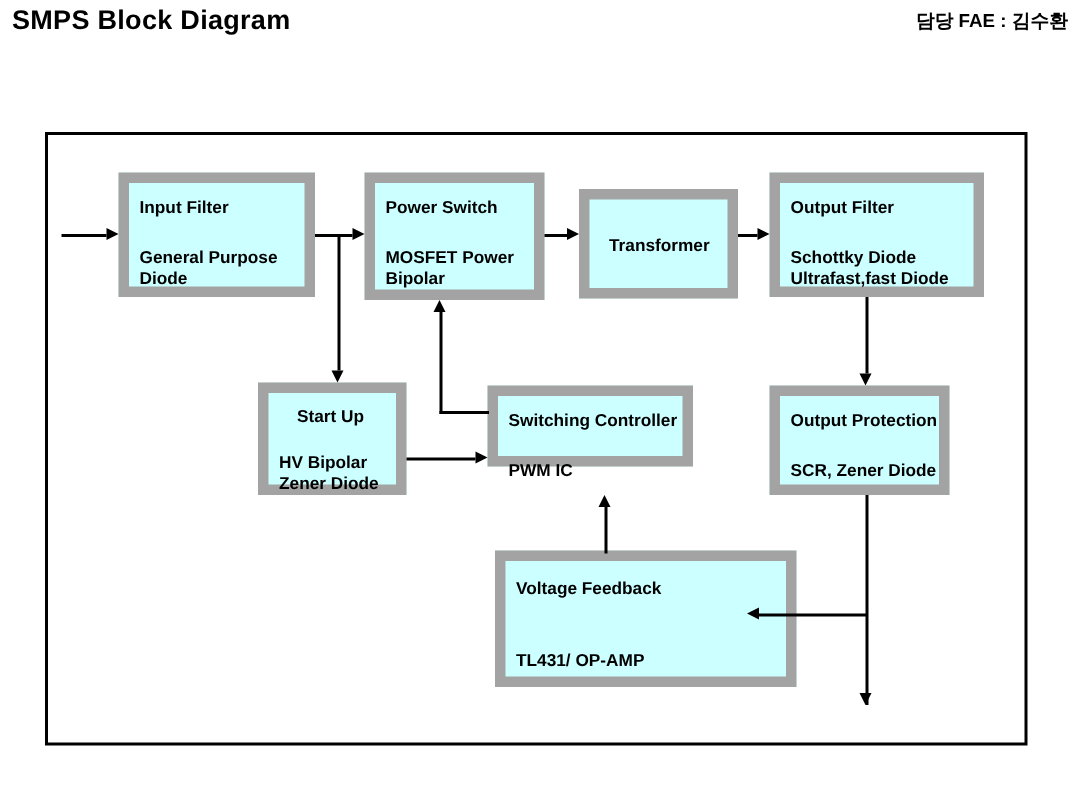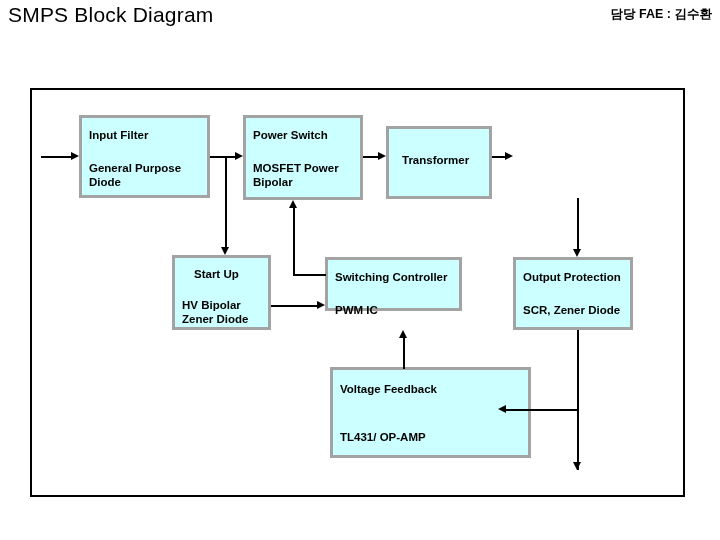--- a/index.html
+++ b/index.html
@@ -14,22 +14,22 @@
     position: relative;
     width: 720px;
     height: 540px;
     background: #ffffff;
     overflow: hidden;
   }
   .title {
     position: absolute;
     left: 8px;
     top: 3px;
-    font-size: 21px;
-    font-weight: normal;
+    font-size: 18px;
+    font-weight: bold;
     color: #000000;
     letter-spacing: 0.2px;
     white-space: nowrap;
   }
   .author {
     position: absolute;
     right: 8px;
     top: 6px;
     font-size: 12.5px;
     font-weight: bold;
@@ -42,21 +42,21 @@
     top: 88px;
     width: 655px;
     height: 409px;
     border: 2px solid #000000;
     background: transparent;
     box-sizing: border-box;
   }
   .box {
     position: absolute;
     background: #ccffff;
-    border: 3px solid #a3a3a3;
+    border: 7px solid #a3a3a3;
     box-sizing: border-box;
     color: #000000;
     font-size: 11.5px;
     font-weight: bold;
     padding: 0;
   }
   .box .ln {
     position: absolute;
     left: 7px;
     white-space: nowrap;
@@ -118,20 +118,25 @@
   <div class="box" style="left:243px; top:115px; width:120px; height:85px;padding-left:24px;">
     <span class="ln" style="top:10px;">Power Switch</span>
     <span class="ln" style="top:43px;">MOSFET Power</span>
     <span class="ln" style="top:57px;">Bipolar</span>
   </div>
 
   <div class="box" style="left:386px; top:126px; width:106px; height:73px;">
     <span class="ln" style="top:24px; left:13px;">Transformer</span>
   </div>
 
+  <div class="box" style="left:513px; top:115px; width:143px; height:83px;">
+    <span class="ln" style="top:10px;">Output Filter</span>
+    <span class="ln" style="top:43px;">Schottky Diode</span>
+    <span class="ln" style="top:57px;">Ultrafast,fast Diode</span>
+  </div>
 
   <div class="box" style="left:172px; top:255px; width:99px; height:75px;">
     <span class="ln" style="top:9px;margin-left:12px;">Start Up</span>
     <span class="ln" style="top:40px;">HV Bipolar</span>
     <span class="ln" style="top:54px;">Zener Diode</span>
   </div>
 
   <div class="box" style="left:325px; top:257px; width:137px; height:54px;">
     <span class="ln" style="top:10px;">Switching Controller</span>
     <span class="ln" style="top:43px;">PWM IC</span>

